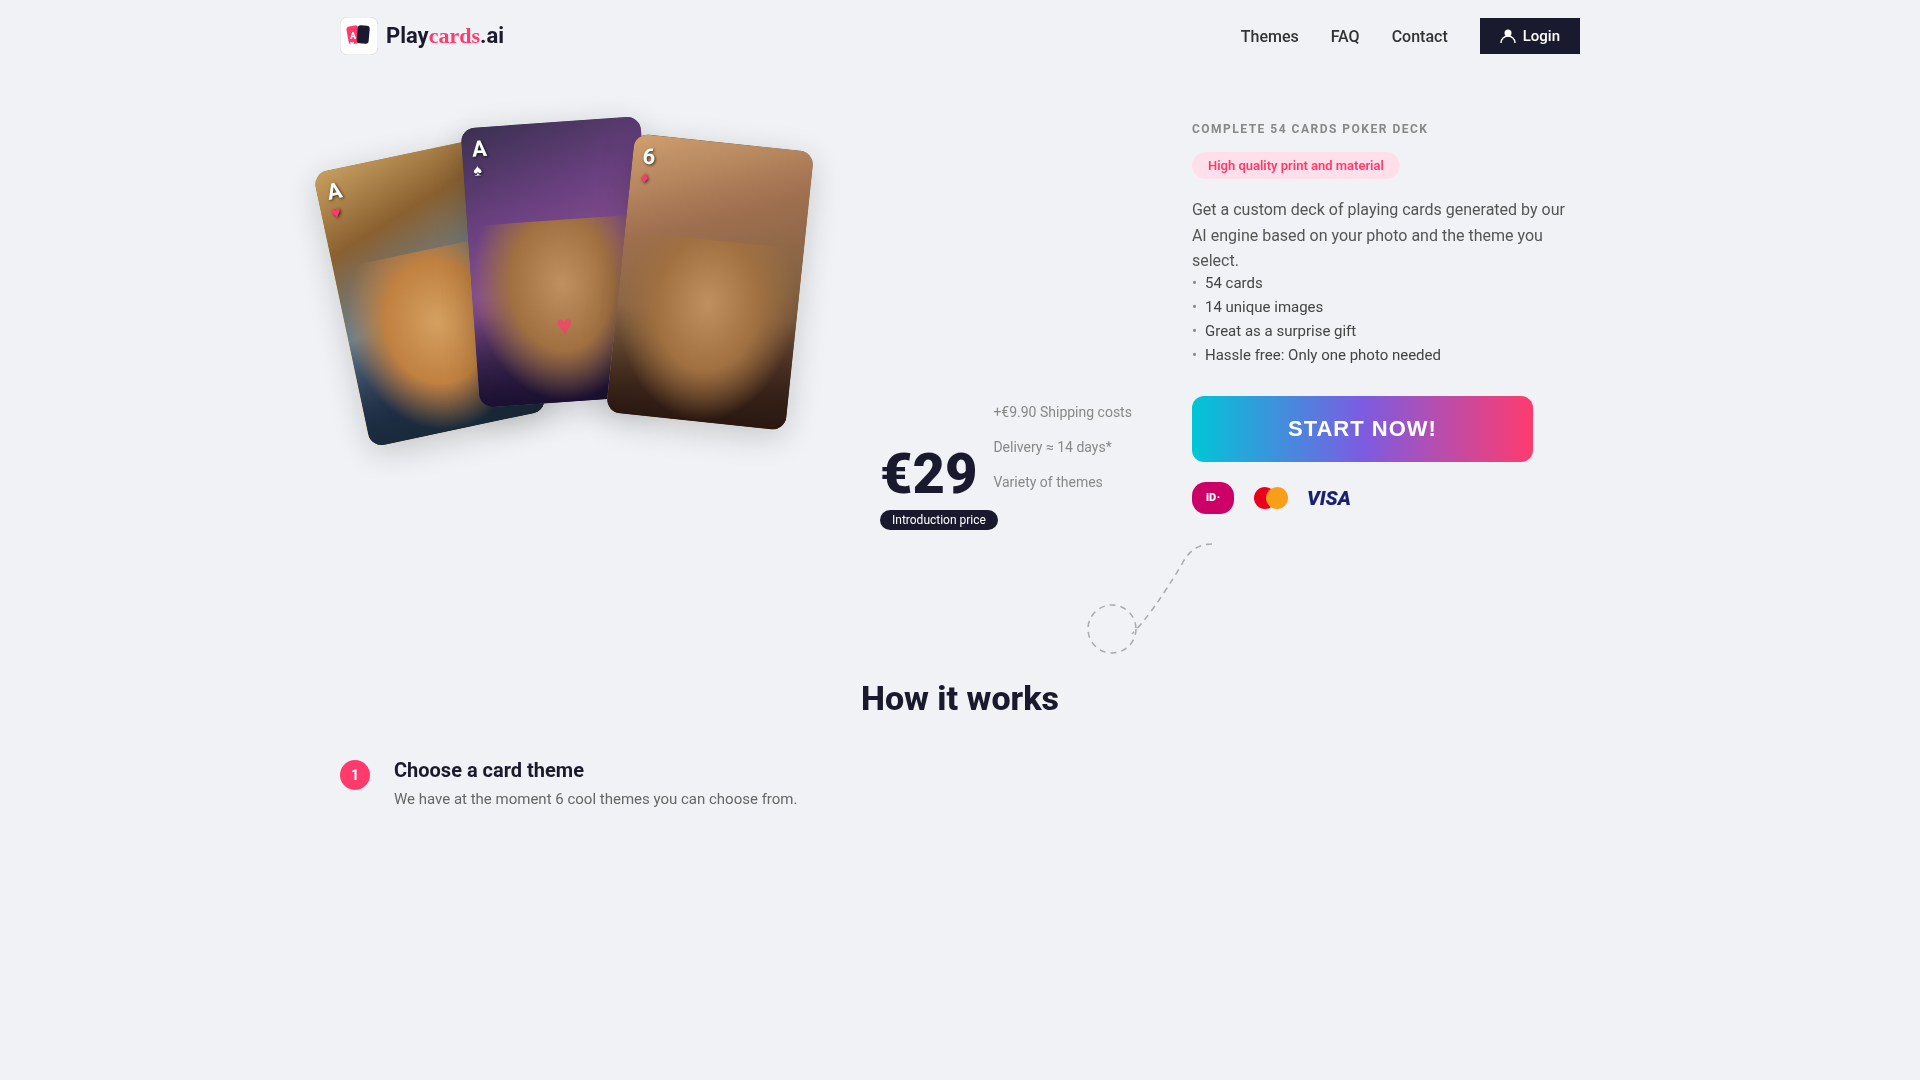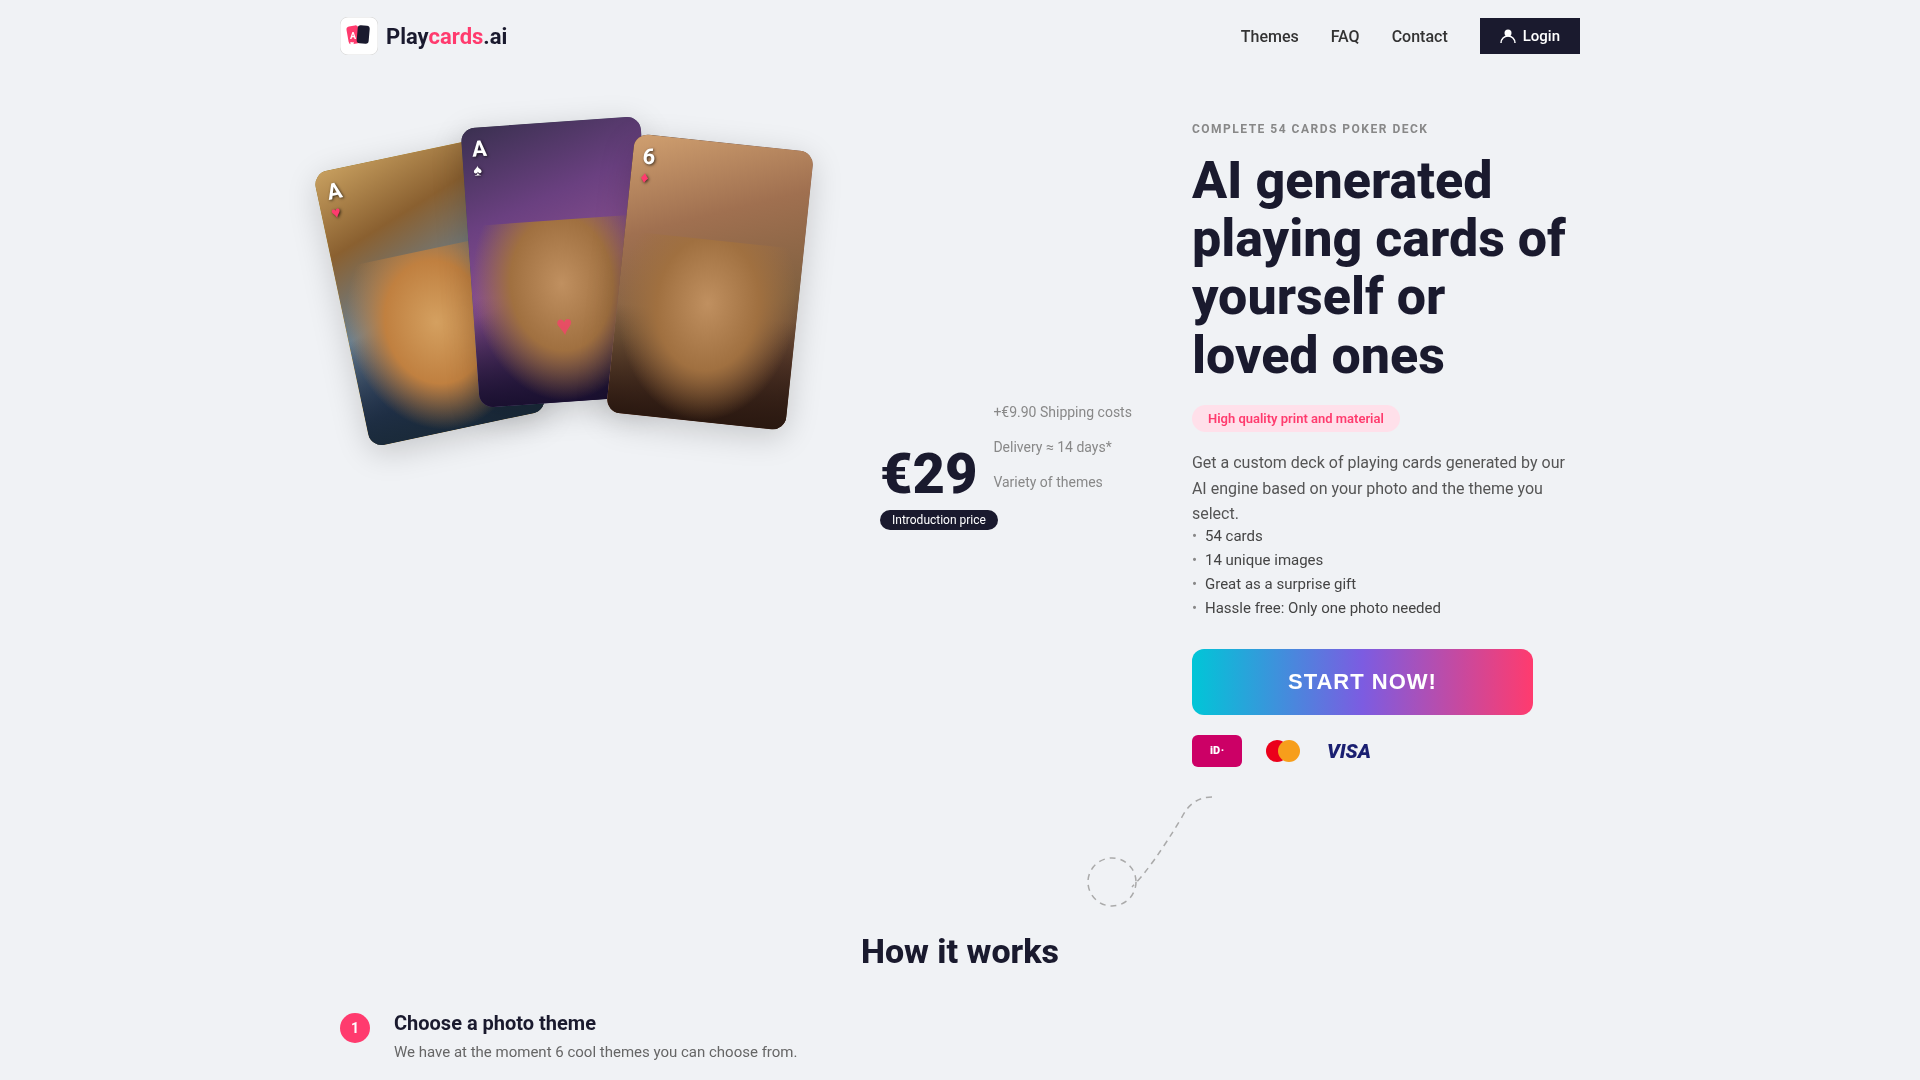--- a/index.html
+++ b/index.html
@@ -203,23 +203,23 @@
     }
 
     
     .payment-icons {
       display: flex;
       align-items: center;
       gap: 16px;
       margin-bottom: 30px;
     }
     .pay-icon {
-      width: 50px;
+      width: 42px;
       height: 32px;
-      border-radius: 6px;
+      border-radius: 14px;
       display: flex;
       align-items: center;
       justify-content: center;
       font-size: 11px;
       font-weight: bold;
     }
     .pay-ideal {
       background: #cc0066;
       color: white;
       font-size: 13px;
@@ -339,21 +339,21 @@
 <header>
   <div class="logo-area">
     <svg class="logo-icon" viewBox="0 0 38 38" fill="none">
       <rect width="38" height="38" rx="8" fill="#fff" stroke="#e0e0e0"></rect>
       <rect x="6" y="10" width="12" height="18" rx="3" fill="#ff3b6e" transform="rotate(-10 6 10)"></rect>
       <rect x="18" y="8" width="12" height="18" rx="3" fill="#1a1a2e" transform="rotate(5 18 8)"></rect>
       <text x="10" y="22" font-size="9" fill="white" font-weight="bold">A</text>
       <text x="10" y="29" font-size="7" fill="white">♥</text>
     </svg>
     <span>
-      <span style="color:#1a1a2e;font-size:22px;font-weight:700;">Play</span><span style="color:#ff3b6e;font-size:22px;font-weight:700;">cards</span><span style="color:#1a1a2e;font-size:22px;font-weight:700;">.ai</span>
+      <span style="color:#1a1a2e;font-size:22px;font-weight:700;">Play</span><span style="color:#ff3b6e;font-size:22px;font-weight:700;font-family:Liberation Serif, serif;">cards</span><span style="color:#1a1a2e;font-size:22px;font-weight:700;">.ai</span>
     </span>
   </div>
   <nav>
     <a href="#">Themes</a>
     <a href="#">FAQ</a>
     <a href="#">Contact</a>
     <a href="#" class="login-btn">
       <svg width="16" height="16" viewBox="0 0 16 16" fill="white">
         <circle cx="8" cy="5" r="3.5" fill="white"></circle>
         <path d="M1 15c0-3.866 3.134-7 7-7s7 3.134 7 7" stroke="white" stroke-width="1.5" fill="none"></path>
@@ -404,21 +404,20 @@
         <div class="price-details">+€9.90 Shipping costs</div>
         <div class="price-details">Delivery ≈ 14 days*</div>
         <div class="price-details">Variety of themes</div>
       </div>
     </div>
     <span class="price-intro">Introduction price</span>
   </div>
 
   <div class="hero-content">
     <div class="label-small">COMPLETE 54 CARDS POKER DECK</div>
-    <h1 class="hero-title">AI generated playing cards of yourself or loved ones</h1>
     <span class="badge-quality">High quality print and material</span>
     <p class="hero-desc">Get a custom deck of playing cards generated by our AI engine based on your photo and the theme you select.</p>
     <ul class="features-list">
       <li>54 cards</li>
       <li>14 unique images</li>
       <li>Great as a surprise gift</li>
       <li>Hassle free: Only one photo needed</li>
     </ul>
 
     <button class="start-now-btn">START NOW!</button>
@@ -452,19 +451,19 @@
     </div>
   </div>
 </div>
 
 <div class="how-it-works">
   <h2 class="section-title">How it works</h2>
 
   <div class="step">
     <div class="step-number">1</div>
     <div class="step-content">
-      <h3>Choose a photo theme</h3>
+      <h3>Choose a card theme</h3>
       <p>We have at the moment 6 cool themes you can choose from.</p>
 
     </div>
   </div>
 
 </div>
 
 </body></html>

